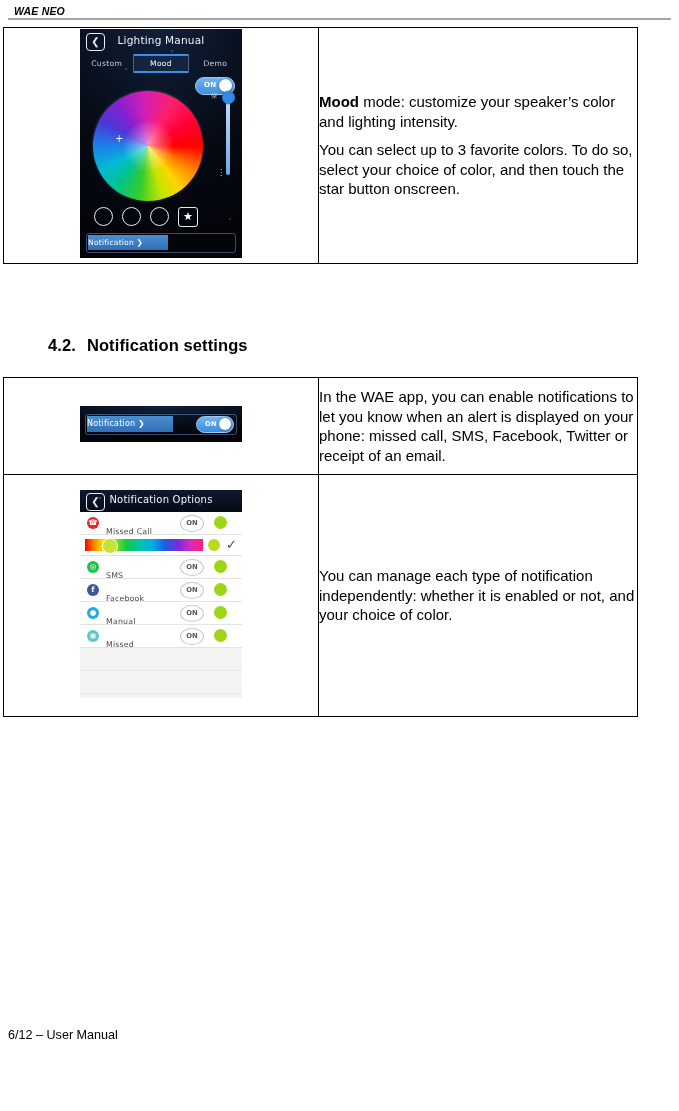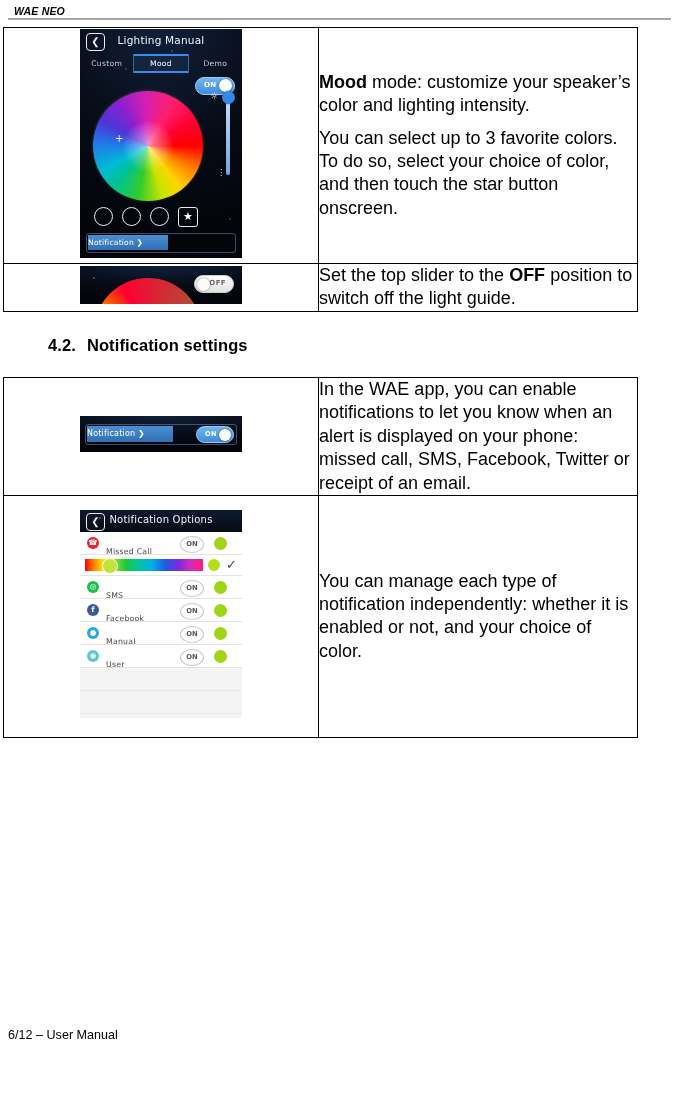--- a/index.html
+++ b/index.html
@@ -49,21 +49,21 @@
   .tbl td {
     border: 1px solid #000;
     vertical-align: middle;
     padding: 0;
   }
   .col-img { width: 314px; }
   .col-txt { width: 318px; }
 
   .txt-cell {
     padding: 5px 8px 6px 7px;
-    font-size: 18px;
+    font-size: 15px;
     line-height: 1.30;
     vertical-align: top;
     margin-left: 16px;
   }
   .txt-cell p { margin: 0 0 9px 0; }
   .txt-cell p:last-child { margin-bottom: 0; }
   .txt-cell.mid { vertical-align: middle; }
   b { font-weight: bold; }
 
   .img-cell {
@@ -468,36 +468,20 @@
 
           </div>
         </div>
 
       </td>
       <td class="txt-cell col-txt mid">
         <p><b>Mood</b><span> mode: customize your speaker’s color and lighting intensity.</span></p>
         <p>You can select up to 3 favorite colors. To do so, select your choice of color, and then touch the star button onscreen.</p>
       </td>
     </tr>
-    <tr id="t1r2">
-      <td class="img-cell col-img">
-
-        <div class="shot" id="shotB">
-          <div class="croppedWheel"></div>
-          <div class="toggle off">
-            <div class="tlabel">OFF</div>
-            <div class="knob"></div>
-          </div>
-        </div>
-
-      </td>
-      <td class="txt-cell col-txt mid">
-        <p><span>Set the top slider to the </span><b>OFF</b><span> position to switch off the light guide.</span></p>
-      </td>
-    </tr>
   </tbody>
     </table>
 
   <div class="h2">
     <span class="num">4.2.</span><span>Notification settings</span>
   </div>
 
   <table class="tbl" id="table2">
     <tbody>
         <tr id="t2r1">
@@ -557,21 +541,21 @@
 
           <div class="nrow">
             <div class="ico" style="background:#2aa9e0">●</div>
             <div class="nlabel">Manual</div>
             <div class="onpill">ON</div>
             <div class="cdot"></div>
           </div>
 
           <div class="nrow">
             <div class="ico" style="background:#5ec8c8">◉</div>
-            <div class="nlabel">User</div>
+            <div class="nlabel">Missed</div>
             <div class="onpill">ON</div>
             <div class="cdot"></div>
           </div>
 
           <div class="nrow blank"></div>
           <div class="nrow blank"></div>
           <div class="nrow blank"></div>
           
         </div>
 

